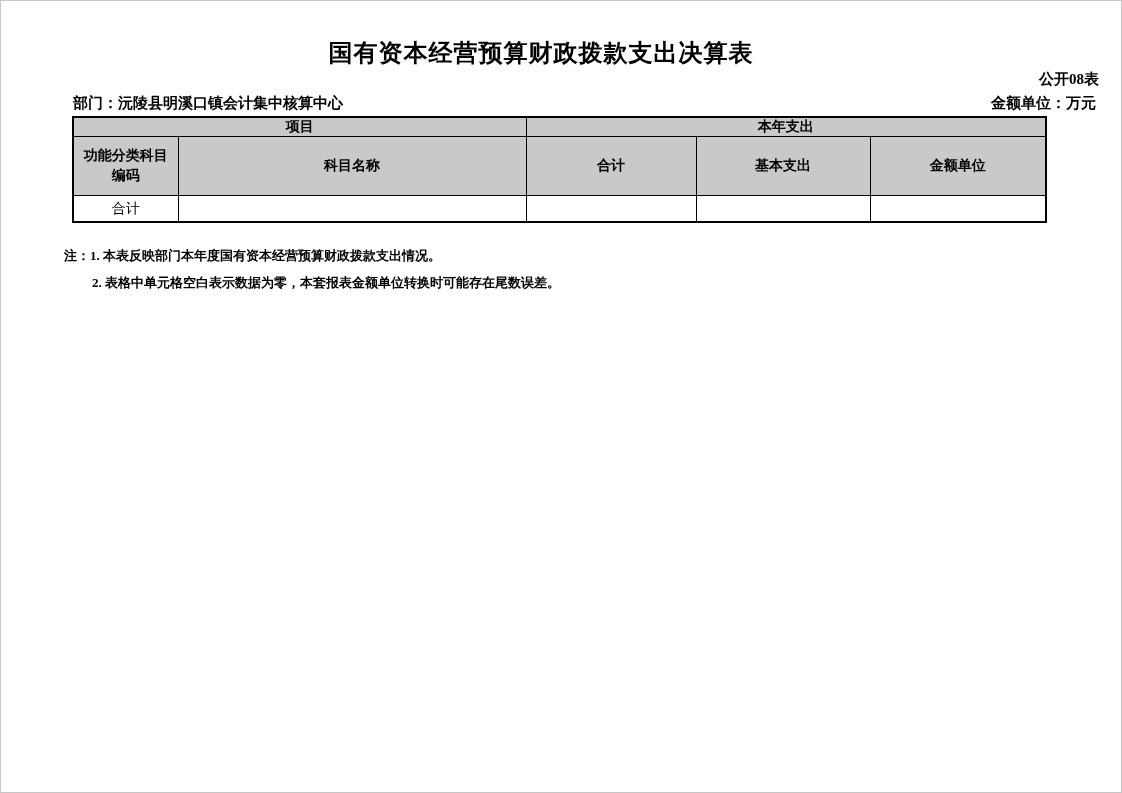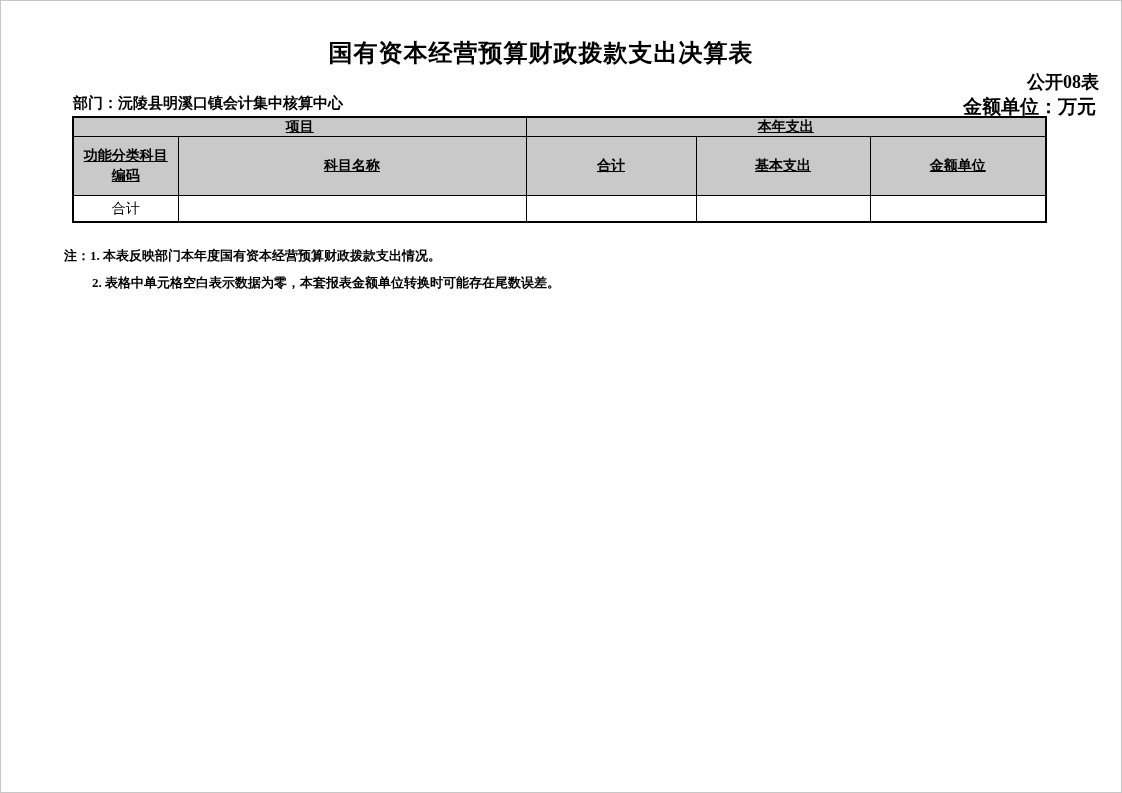--- a/index.html
+++ b/index.html
@@ -17,53 +17,53 @@
     position:absolute;
     top:36px;left:0;width:1080px;
     text-align:center;
     font-size:24px;
     font-weight:700;
     letter-spacing:1px;
   }
   .form-code{
     position:absolute;
     top:69px;right:22px;
-    font-size:18px;
+    font-size:15px;
     font-weight:700;
     margin-left:40px;
   }
   .dept-line{
     position:absolute;
     top:93px;left:72px;
     font-size:15px;
     font-weight:700;
   }
   .unit-line{
     position:absolute;
     top:93px;right:25px;
-    font-size:19px;
+    font-size:15px;
     font-weight:700;
   }
   table.fin{
     position:absolute;
     left:71px;top:115px;
     width:973px;
     border-collapse:collapse;
     table-layout:fixed;
   }
   table.fin td{
     border:1px solid #000;
     text-align:center;
     vertical-align:middle;
     font-size:14px;
     padding:0 3px;
     overflow:hidden;
   }
   table.fin{border:2px solid #000;}
-  td.hdr{background:#c9c9c9;font-weight:700;text-decoration:underline;}
+  td.hdr{background:#c9c9c9;font-weight:700;}
   td.idx{background:#c9c9c9;font-weight:400;font-size:13px;}
   tr.r1 td{height:18px;}
   tr.r2 td{height:58px;}
   tr.r3 td{height:19px;border-bottom-width:2px;}
   tr.r4 td{height:25px;}
   td.thickL{border-left-width:2px;margin-left:16px;}
   td.preline{white-space:pre-line;line-height:1.45;}
   td.cell-left{text-align:left;}
   .notes{
     position:absolute;

